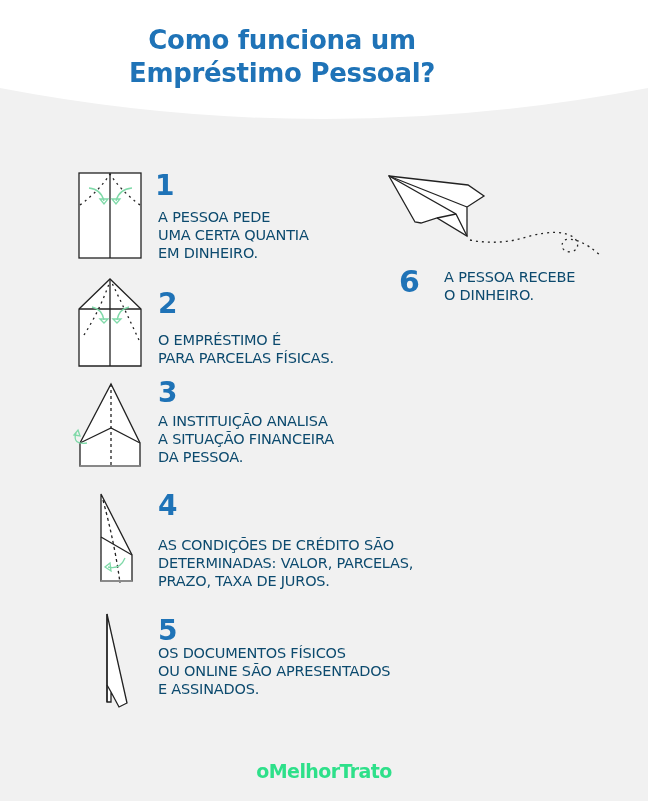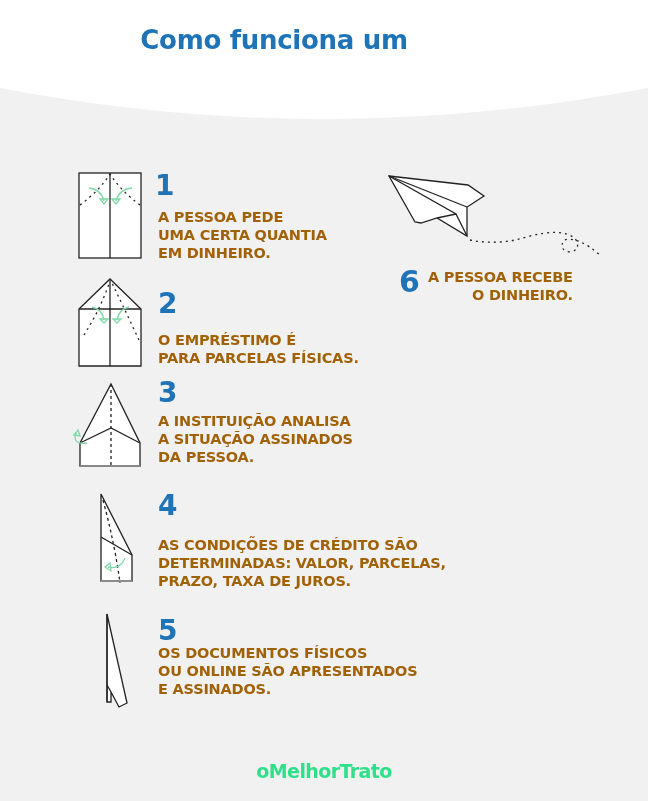--- a/index.html
+++ b/index.html
@@ -6,49 +6,50 @@
     html, body { width: 648px; height: 801px; overflow: hidden; }
     body {
       background: #f1f1f1;
       position: relative;
       font-family: "DejaVu Sans", "Liberation Sans", sans-serif;
     }
     .top-bg {
       position: absolute; left: 0; top: 0; width: 648px; height: 130px;
     }
     .title {
-      position: absolute; left: 0; top: 24px; width: 548px;
+      position: absolute; left: 8px; top: 24px; width: 548px;
       text-align: center; color: #1f73b7; font-weight: bold;
       font-size: 26px; line-height: 33px; letter-spacing: -0.3px;
     }
     .step-num {
       position: absolute; color: #1f73b7; font-weight: bold;
       font-size: 28px; line-height: 28px;
     }
     .step-text {
-      position: absolute; color: #a16207; font-weight: bold;
+      position: absolute; color: #0c4a6e; font-weight: normal;
       font-size: 14.5px; line-height: 18px; letter-spacing: -0.2px;
       white-space: pre-line;
     }
     .icon { position: absolute; left: 0; top: 0; }
     .logo {
       position: absolute; left: 0; top: 760px; width: 648px;
       text-align: center; color: #2ee08a; font-weight: bold;
       font-size: 19px; letter-spacing: -0.6px;
     }
   </style>
 </head>
 <body>
 
 <svg class="top-bg" width="648" height="130" viewBox="0 0 648 130">
   <path d="M0,0 L648,0 L648,88 Q324,150 0,88 Z" fill="#ffffff"></path>
 </svg>
 
 <div class="title">
   <div>Como funciona um</div>
+  <div>Empréstimo Pessoal?</div>
 </div>
 
 <svg class="icon" width="648" height="801" viewBox="0 0 648 801">
 
   <g stroke="#222" stroke-width="1.3" fill="#fff">
     <rect x="79" y="173" width="62" height="85"></rect>
     <line x1="110" y1="173" x2="110" y2="258"></line>
     <path d="M80,205 Q100,190 110,174" fill="none" stroke-dasharray="2,4"></path>
     <path d="M140,205 Q120,190 110,174" fill="none" stroke-dasharray="2,4"></path>
     <path d="M89,188 Q101,189 104,201" fill="none" stroke="#7fd9a8"></path>
@@ -106,30 +107,30 @@
 <div class="step-text" style="left:158px; top:208px;">A PESSOA PEDE
 UMA CERTA QUANTIA
 EM DINHEIRO.</div>
 
 <div class="step-num" style="left:158px; top:290px;">2</div>
 <div class="step-text" style="left:158px; top:331px;">O EMPRÉSTIMO É
 PARA PARCELAS FÍSICAS.</div>
 
 <div class="step-num" style="left:158px; top:379px;">3</div>
 <div class="step-text" style="left:158px; top:412px;">A INSTITUIÇÃO ANALISA
-A SITUAÇÃO ASSINADOS
+A SITUAÇÃO FINANCEIRA
 DA PESSOA.</div>
 
 <div class="step-num" style="left:158px; top:492px;">4</div>
 <div class="step-text" style="left:158px; top:536px;">AS CONDIÇÕES DE CRÉDITO SÃO
 DETERMINADAS: VALOR, PARCELAS,
 PRAZO, TAXA DE JUROS.</div>
 
 <div class="step-num" style="left:158px; top:617px;">5</div>
 <div class="step-text" style="left:158px; top:644px;">OS DOCUMENTOS FÍSICOS
 OU ONLINE SÃO APRESENTADOS
 E ASSINADOS.</div>
 
 <div class="step-num" style="left:399px; top:268px; font-size:30px;">6</div>
-<div class="step-text" style="left:428px; top:268px;text-align:right;">A PESSOA RECEBE
+<div class="step-text" style="left:444px; top:268px;">A PESSOA RECEBE
 O DINHEIRO.</div>
 
 <div class="logo">oMelhorTrato</div>
 
 </body></html>

